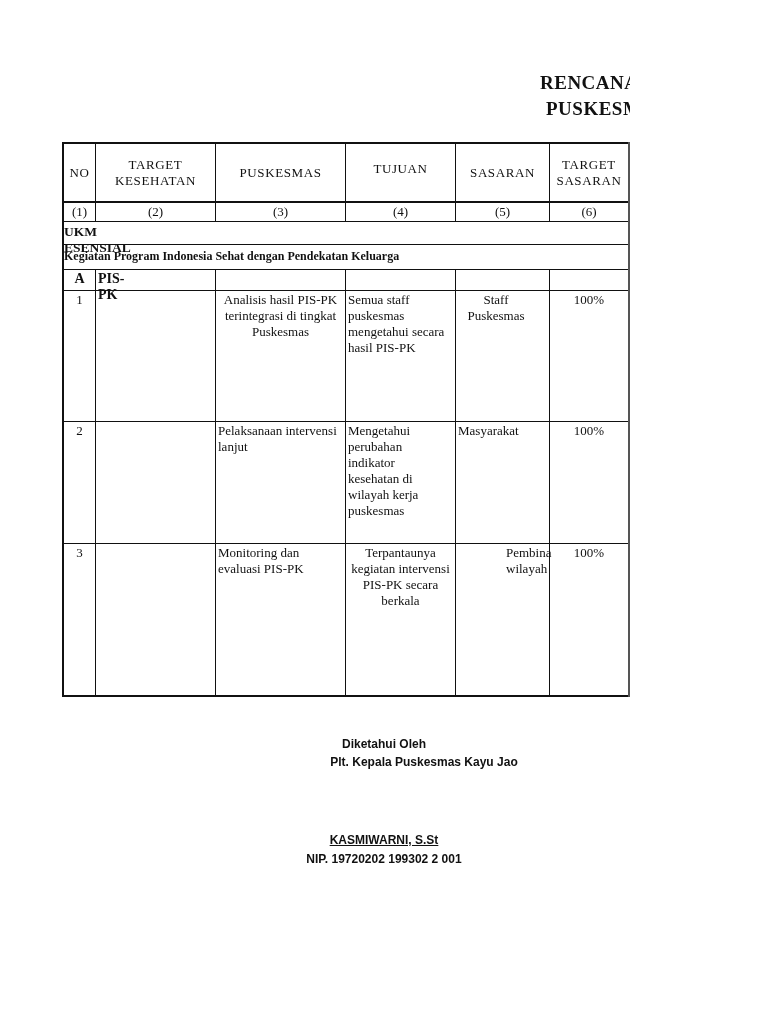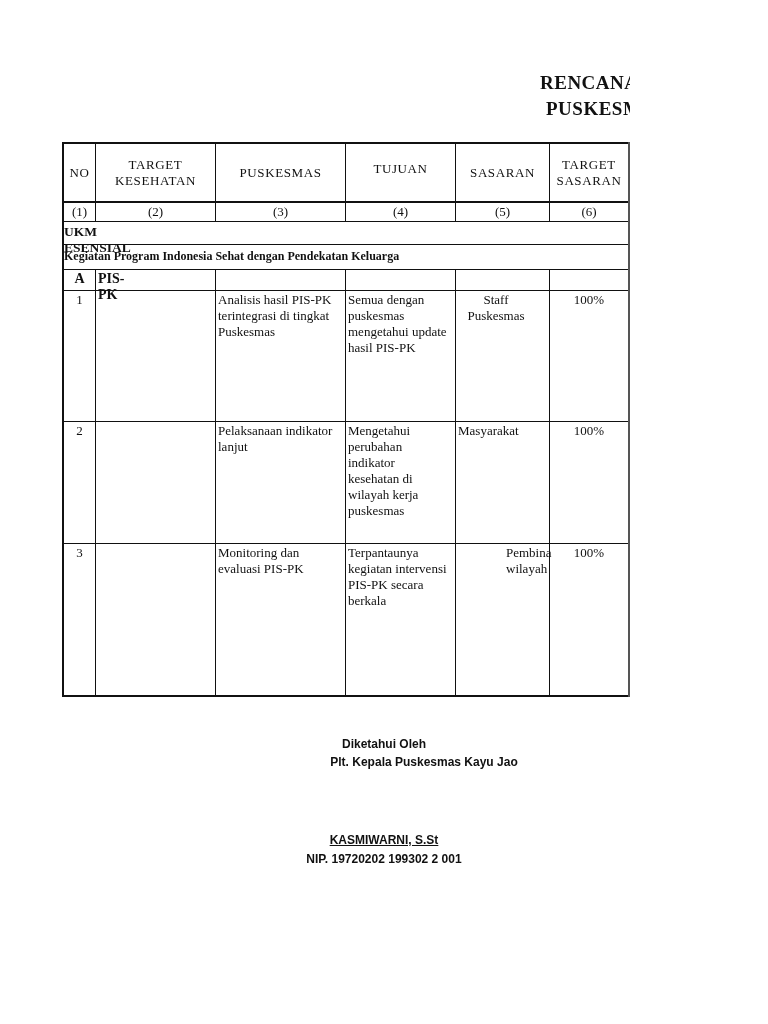--- a/index.html
+++ b/index.html
@@ -74,34 +74,34 @@
   <div class="cell idx" style="left:394px;top:61px;width:93px;">(5)</div>
   <div class="cell idx" style="left:488px;top:61px;width:78px;">(6)</div>
 
   <div class="cell bold" style="left:2px;top:82px;font-size:13.5px;">UKM ESENSIAL</div>
   <div class="cell bold" style="left:2px;top:106px;font-size:12px;white-space:nowrap;">Kegiatan Program Indonesia Sehat dengan Pendekatan Keluarga</div>
 
   <div class="cell bold c" style="left:2px;top:129px;width:31px;font-size:14px;">A</div>
   <div class="cell bold" style="left:36px;top:129px;font-size:14px;">PIS-PK</div>
 
   <div class="cell c" style="left:2px;top:150px;width:31px;">1</div>
-  <div class="cell txt" style="left:154px;top:149px;width:129px;">Analisis hasil PIS-PK terintegrasi di tingkat Puskesmas</div>
-  <div class="cell txt" style="left:284px;top:149px;width:109px;">Semua dengan puskesmas mengetahui update hasil PIS-PK</div>
+  <div class="cell txt" style="left:154px;top:149px;width:129px;text-align:center;">Analisis hasil PIS-PK terintegrasi di tingkat Puskesmas</div>
+  <div class="cell txt" style="left:284px;top:149px;width:109px;">Semua staff puskesmas mengetahui secara hasil PIS-PK</div>
   <div class="cell txt" style="left:394px;top:149px;width:80px;text-align:center;">Staff Puskesmas</div>
   <div class="cell c" style="left:488px;top:150px;width:78px;">100%</div>
 
   <div class="cell c" style="left:2px;top:281px;width:31px;">2</div>
-  <div class="cell txt" style="left:154px;top:280px;width:129px;">Pelaksanaan indikator lanjut</div>
+  <div class="cell txt" style="left:154px;top:280px;width:129px;">Pelaksanaan intervensi lanjut</div>
   <div class="cell txt" style="left:284px;top:280px;width:100px;">Mengetahui perubahan indikator kesehatan di wilayah kerja puskesmas</div>
   <div class="cell txt" style="left:394px;top:280px;width:93px;">Masyarakat</div>
   <div class="cell c" style="left:488px;top:281px;width:78px;">100%</div>
 
   <div class="cell c" style="left:2px;top:403px;width:31px;">3</div>
   <div class="cell txt" style="left:154px;top:402px;width:110px;">Monitoring dan evaluasi PIS-PK</div>
-  <div class="cell txt" style="left:284px;top:402px;width:109px;">Terpantaunya kegiatan intervensi PIS-PK secara berkala</div>
+  <div class="cell txt" style="left:284px;top:402px;width:109px;text-align:center;">Terpantaunya kegiatan intervensi PIS-PK secara berkala</div>
   <div class="cell txt" style="left:394px;top:402px;width:70px;margin-left:48px;">Pembina wilayah</div>
   <div class="cell c" style="left:488px;top:403px;width:78px;">100%</div>
 </div>
 
 <div class="sig" style="top:737px;"><span>Diketahui Oleh</span></div>
 <div class="sig" style="top:755px;padding-left:40px;"><span>Plt. Kepala Puskesmas Kayu Jao</span></div>
 <div class="sig" style="top:833px;"><span class="u">KASMIWARNI, S.St</span></div>
 <div class="sig" style="top:852px;"><span>NIP. 19720202 199302 2 001</span></div>
 
 </body></html>

